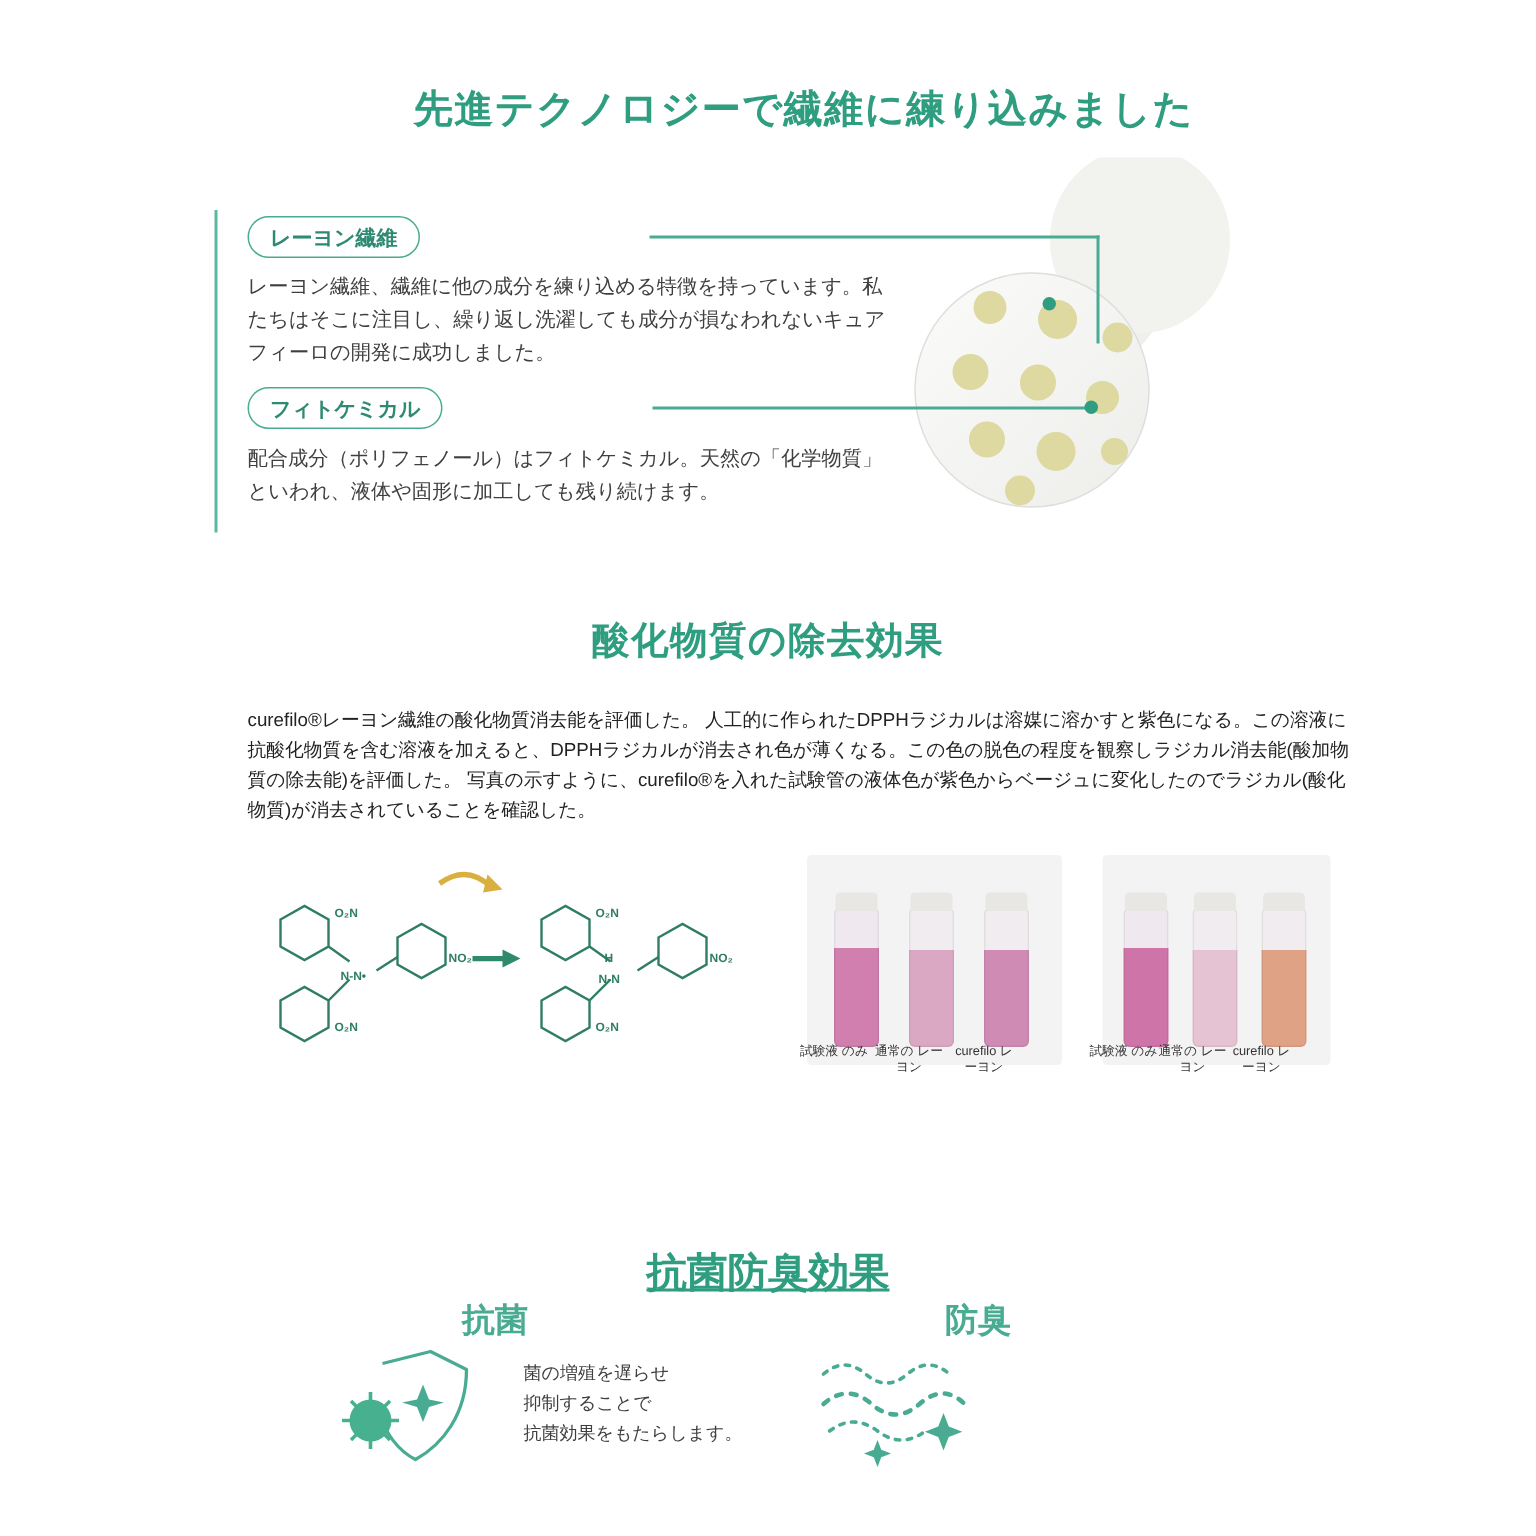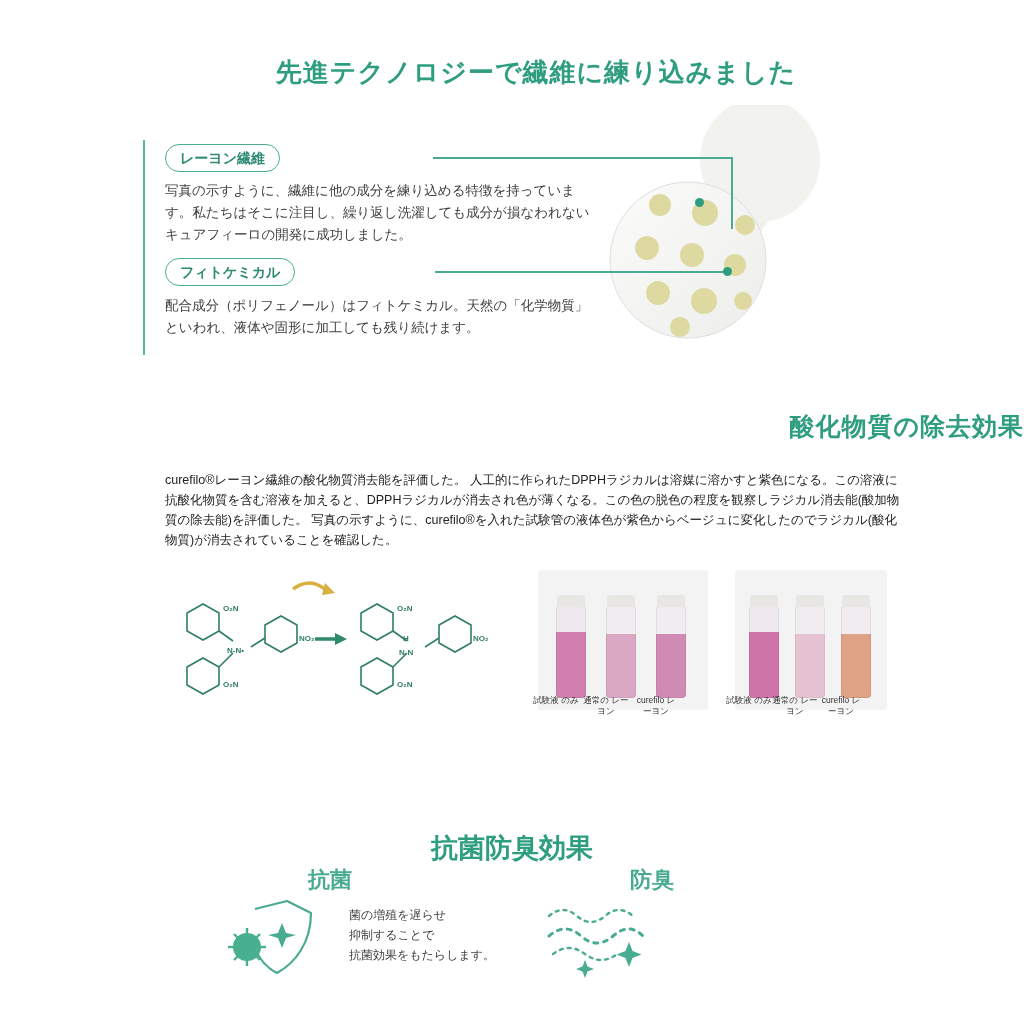--- a/index.html
+++ b/index.html
@@ -87,21 +87,21 @@
 
   
   .cyl-wrap { position: absolute; left: 600px; top: 105px; width: 250px; height: 260px; }
 
   
   .sec2-title {
     position: absolute;
     top: 410px;
     left: 0;
     width: 1024px;
-    text-align: right;
+    text-align: center;
     font-size: 25px;
     font-weight: bold;
     color: #2f9e80;
     letter-spacing: 1px;
   }
   .sec2-para {
     position: absolute;
     left: 165px;
     top: 470px;
     width: 740px;
@@ -173,20 +173,21 @@
   
   .sec3-title {
     position: absolute;
     top: 830px;
     left: 0;
     width: 1024px;
     text-align: center;
     font-size: 27px;
     font-weight: bold;
     color: #2f9e80;
+    text-decoration: underline;
   }
   .sub-head {
     position: absolute;
     font-size: 22px;
     font-weight: bold;
     color: #4aab93;
   }
   .sub-head-1 { left: 308px; top: 865px; }
   .sub-head-2 { left: 630px; top: 865px; }
   .feature-text {
@@ -235,21 +236,21 @@
       <circle cx="135" cy="160" r="11" fill="#ddd9a0"></circle>
       <circle cx="58" cy="188" r="12" fill="#ddd9a0"></circle>
       <circle cx="104" cy="196" r="13" fill="#ddd9a0"></circle>
       <circle cx="143" cy="196" r="9" fill="#ddd9a0"></circle>
       <circle cx="80" cy="222" r="10" fill="#ddd9a0"></circle>
     </svg>
   </div>
 
   <div class="fiber-block">
     <div class="tag tag-1">レーヨン繊維</div>
-    <div class="body-text text-1">写真の示すように、繊維に他の成分を練り込める特徴を持っています。私たちはそこに注目し、繰り返し洗濯しても成分が損なわれないキュアフィーロの開発に成功しました。</div>
+    <div class="body-text text-1">レーヨン繊維、繊維に他の成分を練り込める特徴を持っています。私たちはそこに注目し、繰り返し洗濯しても成分が損なわれないキュアフィーロの開発に成功しました。</div>
     <div class="tag tag-2">フィトケミカル</div>
     <div class="body-text text-2">配合成分（ポリフェノール）はフィトケミカル。天然の「化学物質」といわれ、液体や固形に加工しても残り続けます。</div>
 
     <div class="lead-line lead-1"></div>
     <div class="lead-line lead-1b"></div>
     <div class="dot dot-1"></div>
     <div class="lead-line lead-2"></div>
     <div class="dot dot-2"></div>
   </div>
 

